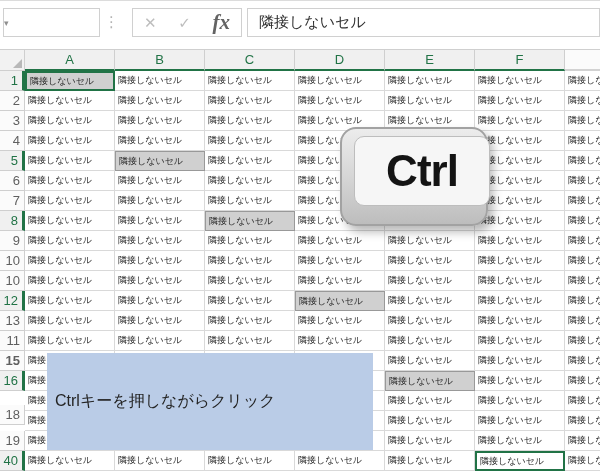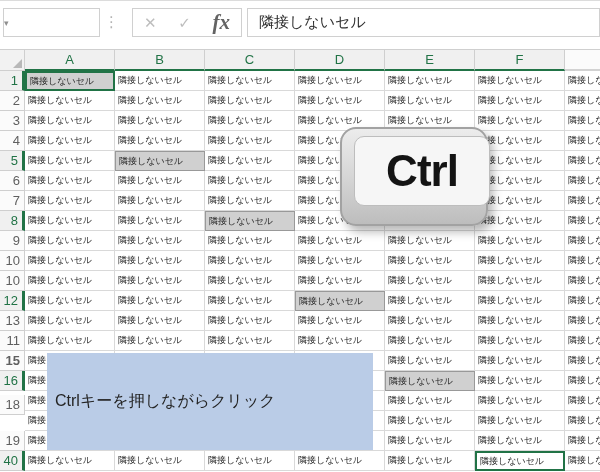--- a/index.html
+++ b/index.html
@@ -212,21 +212,21 @@
     <div class="cell" style="left: 475px; top: 371px; width: 90px; height: 20px;">隣接しないセル</div>
     <div class="cell" style="left: 565px; top: 371px; width: 90px; height: 20px;">隣接しないセル</div>
     <div class="row-header" style="top: 391px; margin-top: 43px;">17</div>
     <div class="cell" style="left: 25px; top: 391px; width: 90px; height: 20px;">隣接しないセル</div>
     <div class="cell" style="left: 115px; top: 391px; width: 90px; height: 20px;">隣接しないセル</div>
     <div class="cell" style="left: 205px; top: 391px; width: 90px; height: 20px;">隣接しないセル</div>
     <div class="cell" style="left: 295px; top: 391px; width: 90px; height: 20px;">隣接しないセル</div>
     <div class="cell" style="left: 385px; top: 391px; width: 90px; height: 20px;">隣接しないセル</div>
     <div class="cell" style="left: 475px; top: 391px; width: 90px; height: 20px;">隣接しないセル</div>
     <div class="cell" style="left: 565px; top: 391px; width: 90px; height: 20px;">隣接しないセル</div>
-    <div class="row-header" style="top: 395px; text-align: center;">18</div>
+    <div class="row-header" style="top: 405px; text-align: center;">18</div>
     <div class="cell" style="left: 25px; top: 411px; width: 90px; height: 20px;">隣接しないセル</div>
     <div class="cell" style="left: 115px; top: 411px; width: 90px; height: 20px;">隣接しないセル</div>
     <div class="cell" style="left: 205px; top: 411px; width: 90px; height: 20px;">隣接しないセル</div>
     <div class="cell" style="left: 295px; top: 411px; width: 90px; height: 20px;">隣接しないセル</div>
     <div class="cell" style="left: 385px; top: 411px; width: 90px; height: 20px;">隣接しないセル</div>
     <div class="cell" style="left: 475px; top: 411px; width: 90px; height: 20px;">隣接しないセル</div>
     <div class="cell" style="left: 565px; top: 411px; width: 90px; height: 20px;">隣接しないセル</div>
     <div class="row-header" style="top: 431px;">19</div>
     <div class="cell" style="left: 25px; top: 431px; width: 90px; height: 20px;">隣接しないセル</div>
     <div class="cell" style="left: 115px; top: 431px; width: 90px; height: 20px;">隣接しないセル</div>

